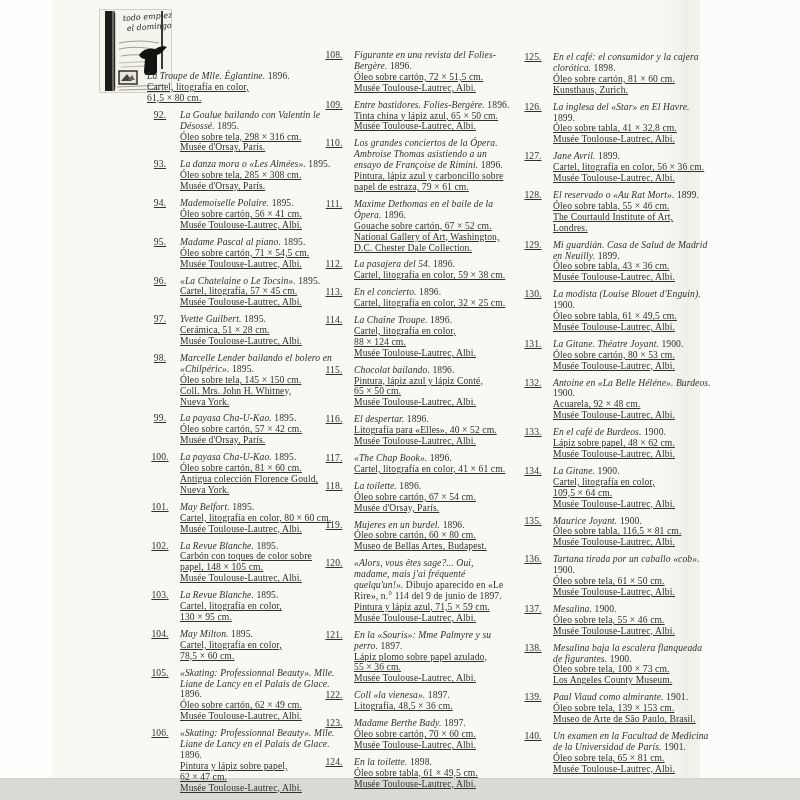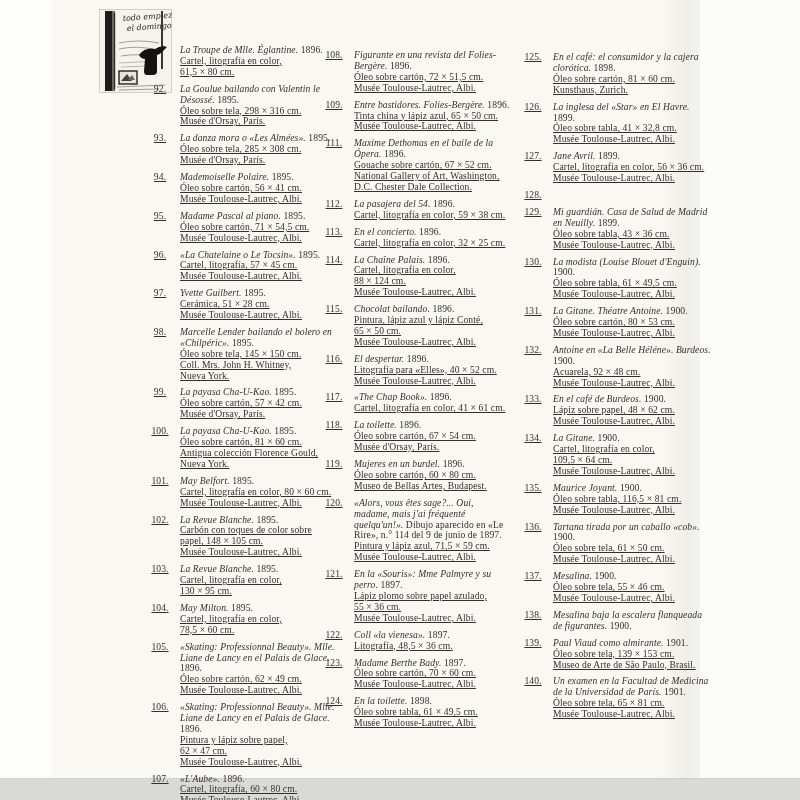--- a/index.html
+++ b/index.html
@@ -29,21 +29,21 @@
   .thumb svg{display:block;width:100%;height:100%;}
   .col{
     position:absolute;
     font-size:9.6px;line-height:10.9px;color:#33312e;
     letter-spacing:.1px;
   }
   .col-1{left:147px;top:45px;width:188px;}
   .col-2{left:321px;top:50px;width:190px;}
   .col-3{left:520px;top:52px;width:192px;}
   .entry{display:flex;margin-bottom:6px;}
-  .col-1 .entry:first-child{}
+  .col-1 .entry:first-child{flex-direction:column;}
   .entry .num{
     flex:0 0 26px;text-align:center;padding-right:7px;white-space:nowrap;text-decoration:underline;
   }
   .entry .body{flex:1;}
   .entry .title{font-style:italic;}
   .entry .after{font-style:normal;}
   .entry .details{white-space:pre-line;text-decoration:underline;}
 </style>
 </head>
 <body>
@@ -269,20 +269,29 @@
   <div class="entry">
     <div class="num">109.</div>
     <div class="body">
       <span class="title">Entre bastidores. Folies-Bergère. </span>
       <span class="after">1896.</span>
       <div class="details">Tinta china y lápiz azul, 65 × 50 cm.
 Musée Toulouse-Lautrec, Albi.</div>
     </div>
   </div>
 
+  <div class="entry">
+    <div class="num">110.</div>
+    <div class="body">
+      <span class="title">Los grandes conciertos de la Ópera. Ambroise Thomas asistiendo a un ensayo de Françoise de Rimini. </span>
+      <span class="after">1896.</span>
+      <div class="details">Pintura, lápiz azul y carboncillo sobre
+papel de estraza, 79 × 61 cm.</div>
+    </div>
+  </div>
 
   <div class="entry">
     <div class="num">111.</div>
     <div class="body">
       <span class="title">Maxime Dethomas en el baile de la Ópera. </span>
       <span class="after">1896.</span>
       <div class="details">Gouache sobre cartón, 67 × 52 cm.
 National Gallery of Art, Washington,
 D.C. Chester Dale Collection.</div>
     </div>
@@ -302,21 +311,21 @@
     <div class="body">
       <span class="title">En el concierto. </span>
       <span class="after">1896.</span>
       <div class="details">Cartel, litografía en color, 32 × 25 cm.</div>
     </div>
   </div>
 
   <div class="entry">
     <div class="num">114.</div>
     <div class="body">
-      <span class="title">La Chaîne Palais. </span>
+      <span class="title">La Chaîne Troupe. </span>
       <span class="after">1896.</span>
       <div class="details">Cartel, litografía en color,
 88 × 124 cm.
 Musée Toulouse-Lautrec, Albi.</div>
     </div>
   </div>
 
   <div class="entry">
     <div class="num">115.</div>
     <div class="body">
@@ -443,20 +452,27 @@
     <div class="body">
       <span class="title">Jane Avril. </span>
       <span class="after">1899.</span>
       <div class="details">Cartel, litografía en color, 56 × 36 cm.
 Musée Toulouse-Lautrec, Albi.</div>
     </div>
   </div>
 
   <div class="entry">
     <div class="num">128.</div>
+    <div class="body">
+      <span class="title">El reservado o «Au Rat Mort». </span>
+      <span class="after">1899.</span>
+      <div class="details">Óleo sobre tabla, 55 × 46 cm.
+The Courtauld Institute of Art,
+Londres.</div>
+    </div>
   </div>
 
   <div class="entry">
     <div class="num">129.</div>
     <div class="body">
       <span class="title">Mi guardián. Casa de Salud de Madrid en Neuilly. </span>
       <span class="after">1899.</span>
       <div class="details">Óleo sobre tabla, 43 × 36 cm.
 Musée Toulouse-Lautrec, Albi.</div>
     </div>
@@ -468,21 +484,21 @@
       <span class="title">La modista (Louise Blouet d'Enguin). </span>
       <span class="after">1900.</span>
       <div class="details">Óleo sobre tabla, 61 × 49,5 cm.
 Musée Toulouse-Lautrec, Albi.</div>
     </div>
   </div>
 
   <div class="entry">
     <div class="num">131.</div>
     <div class="body">
-      <span class="title">La Gitane. Théatre Antoine. </span>
+      <span class="title">La Gitane. Théatre Joyant. </span>
       <span class="after">1900.</span>
       <div class="details">Óleo sobre cartón, 80 × 53 cm.
 Musée Toulouse-Lautrec, Albi.</div>
     </div>
   </div>
 
   <div class="entry">
     <div class="num">132.</div>
     <div class="body">
       <span class="title">Antoine en «La Belle Héléne». Burdeos. </span>
@@ -541,20 +557,22 @@
       <div class="details">Óleo sobre tela, 55 × 46 cm.
 Musée Toulouse-Lautrec, Albi.</div>
     </div>
   </div>
 
   <div class="entry">
     <div class="num">138.</div>
     <div class="body">
       <span class="title">Mesalina baja la escalera flanqueada de figurantes. </span>
       <span class="after">1900.</span>
+      <div class="details">Óleo sobre tela, 100 × 73 cm.
+Los Angeles County Museum.</div>
     </div>
   </div>
 
   <div class="entry">
     <div class="num">139.</div>
     <div class="body">
       <span class="title">Paul Viaud como almirante. </span>
       <span class="after">1901.</span>
       <div class="details">Óleo sobre tela, 139 × 153 cm.
 Museo de Arte de São Paulo, Brasil.</div>

